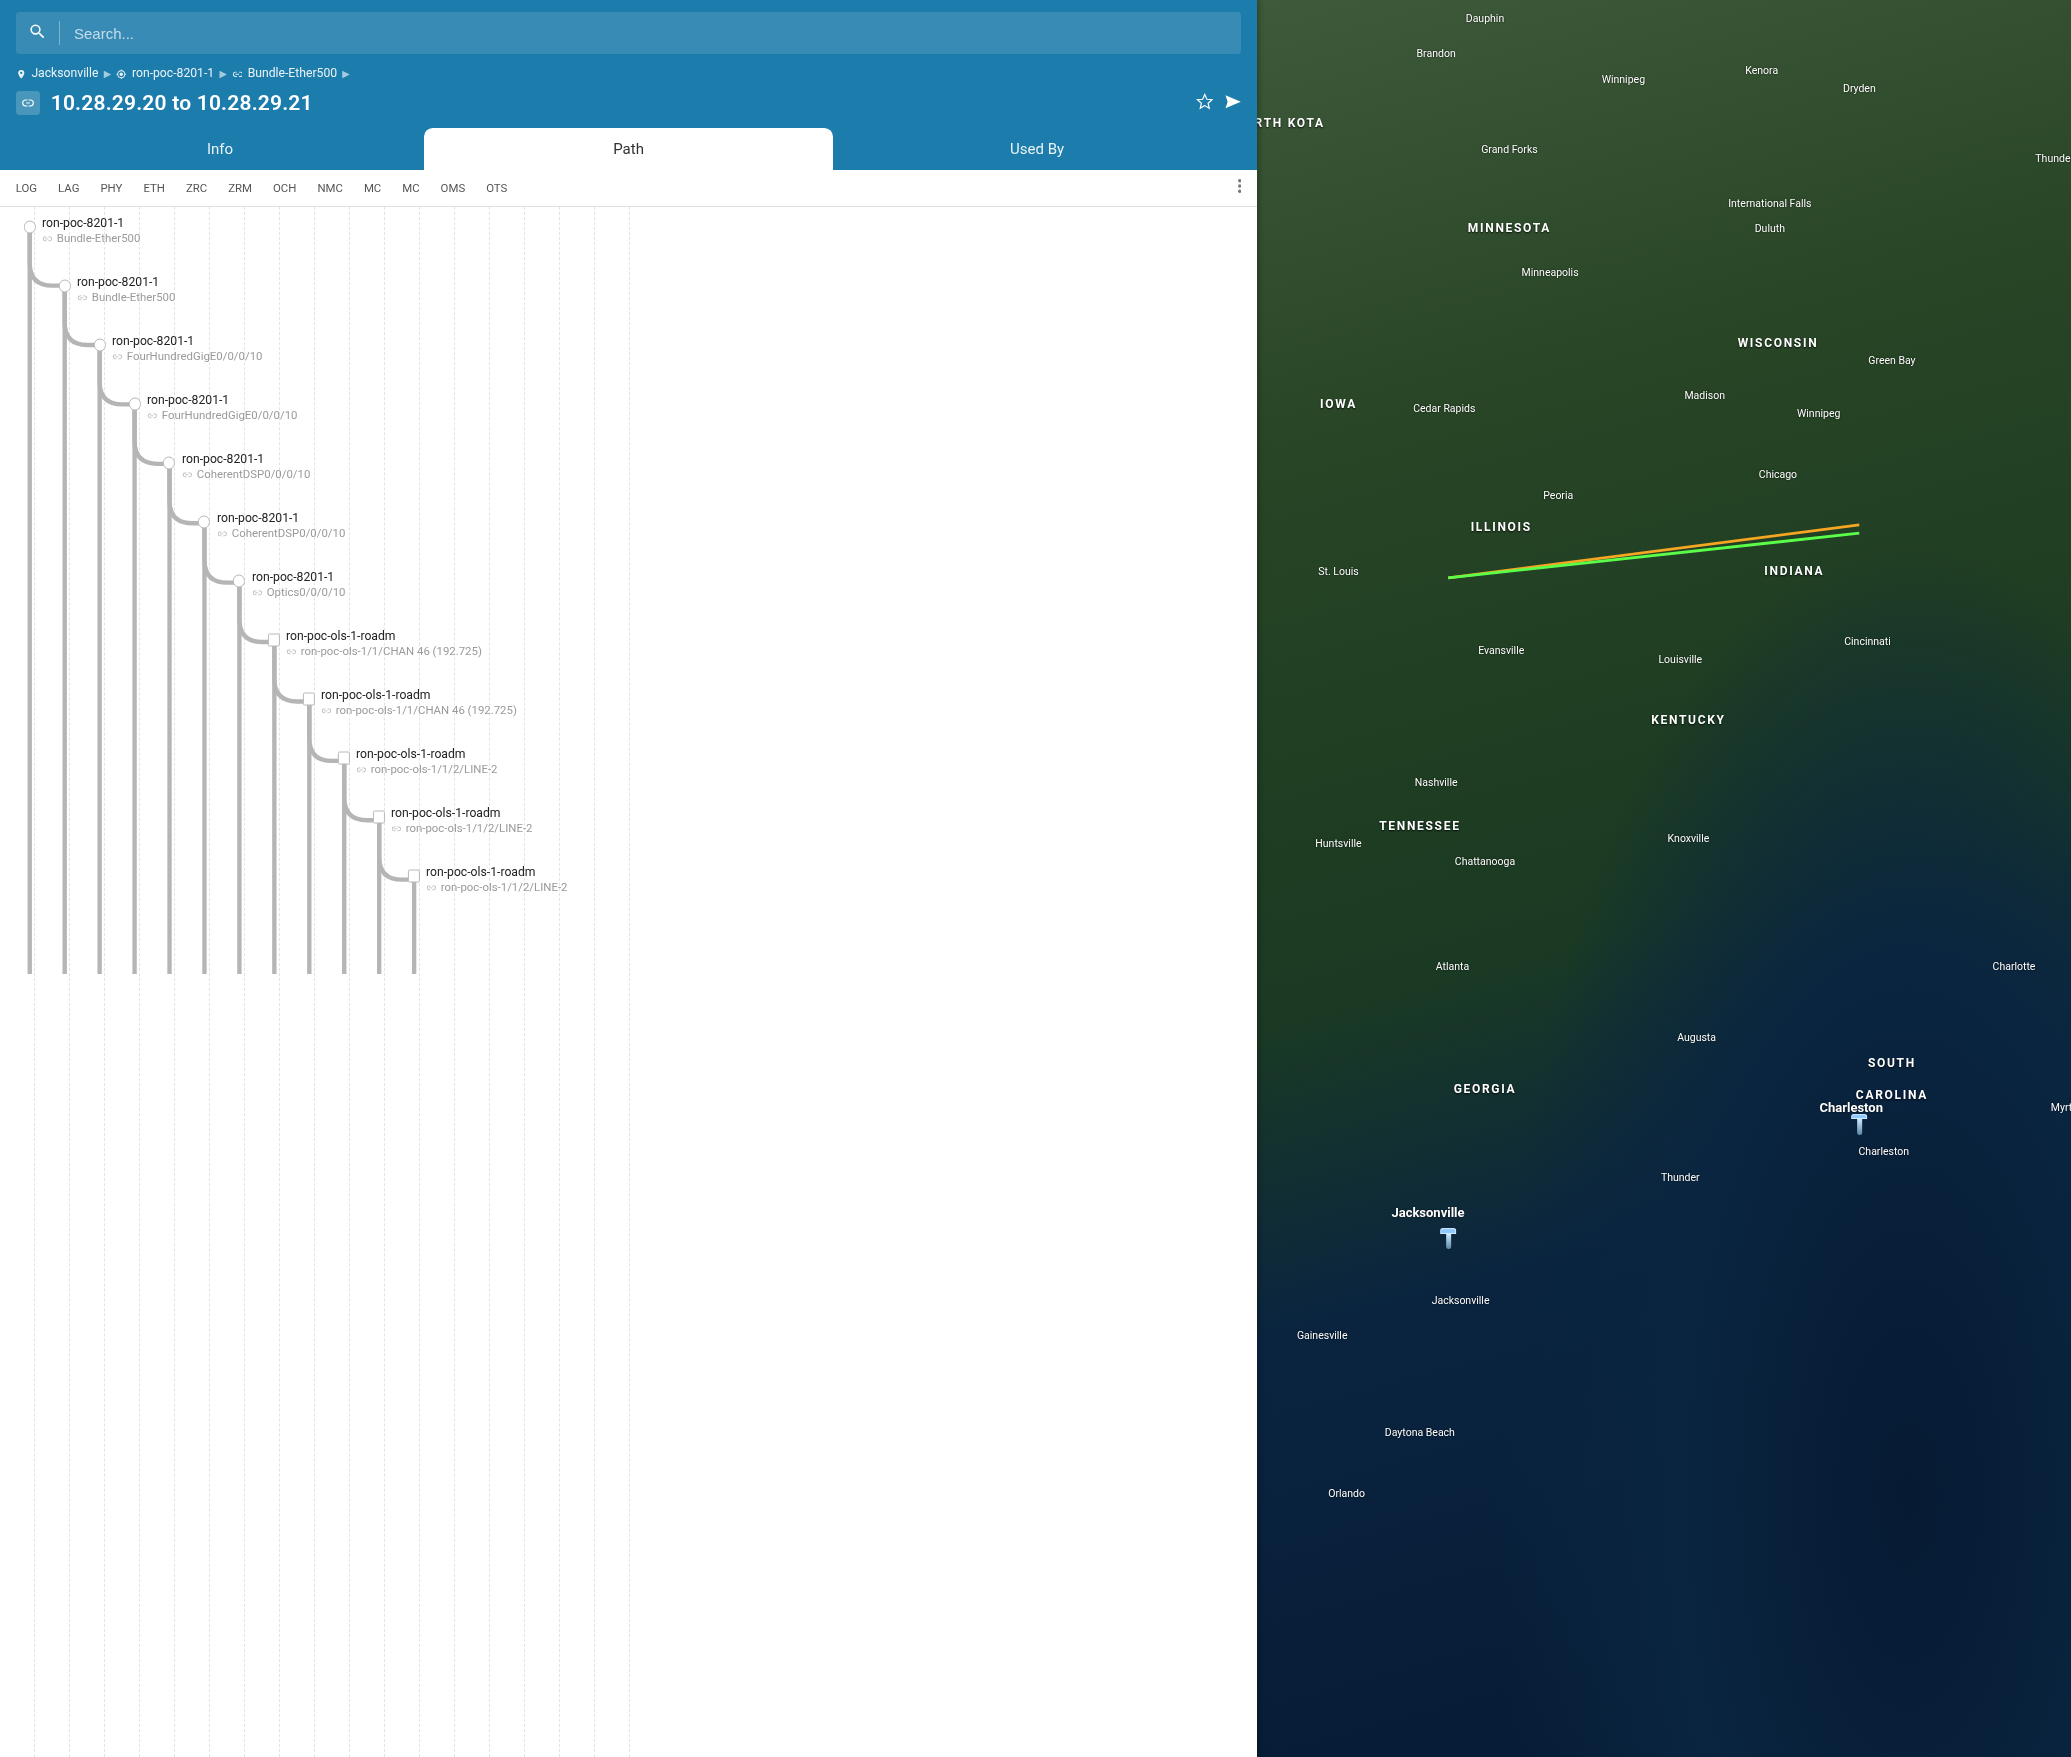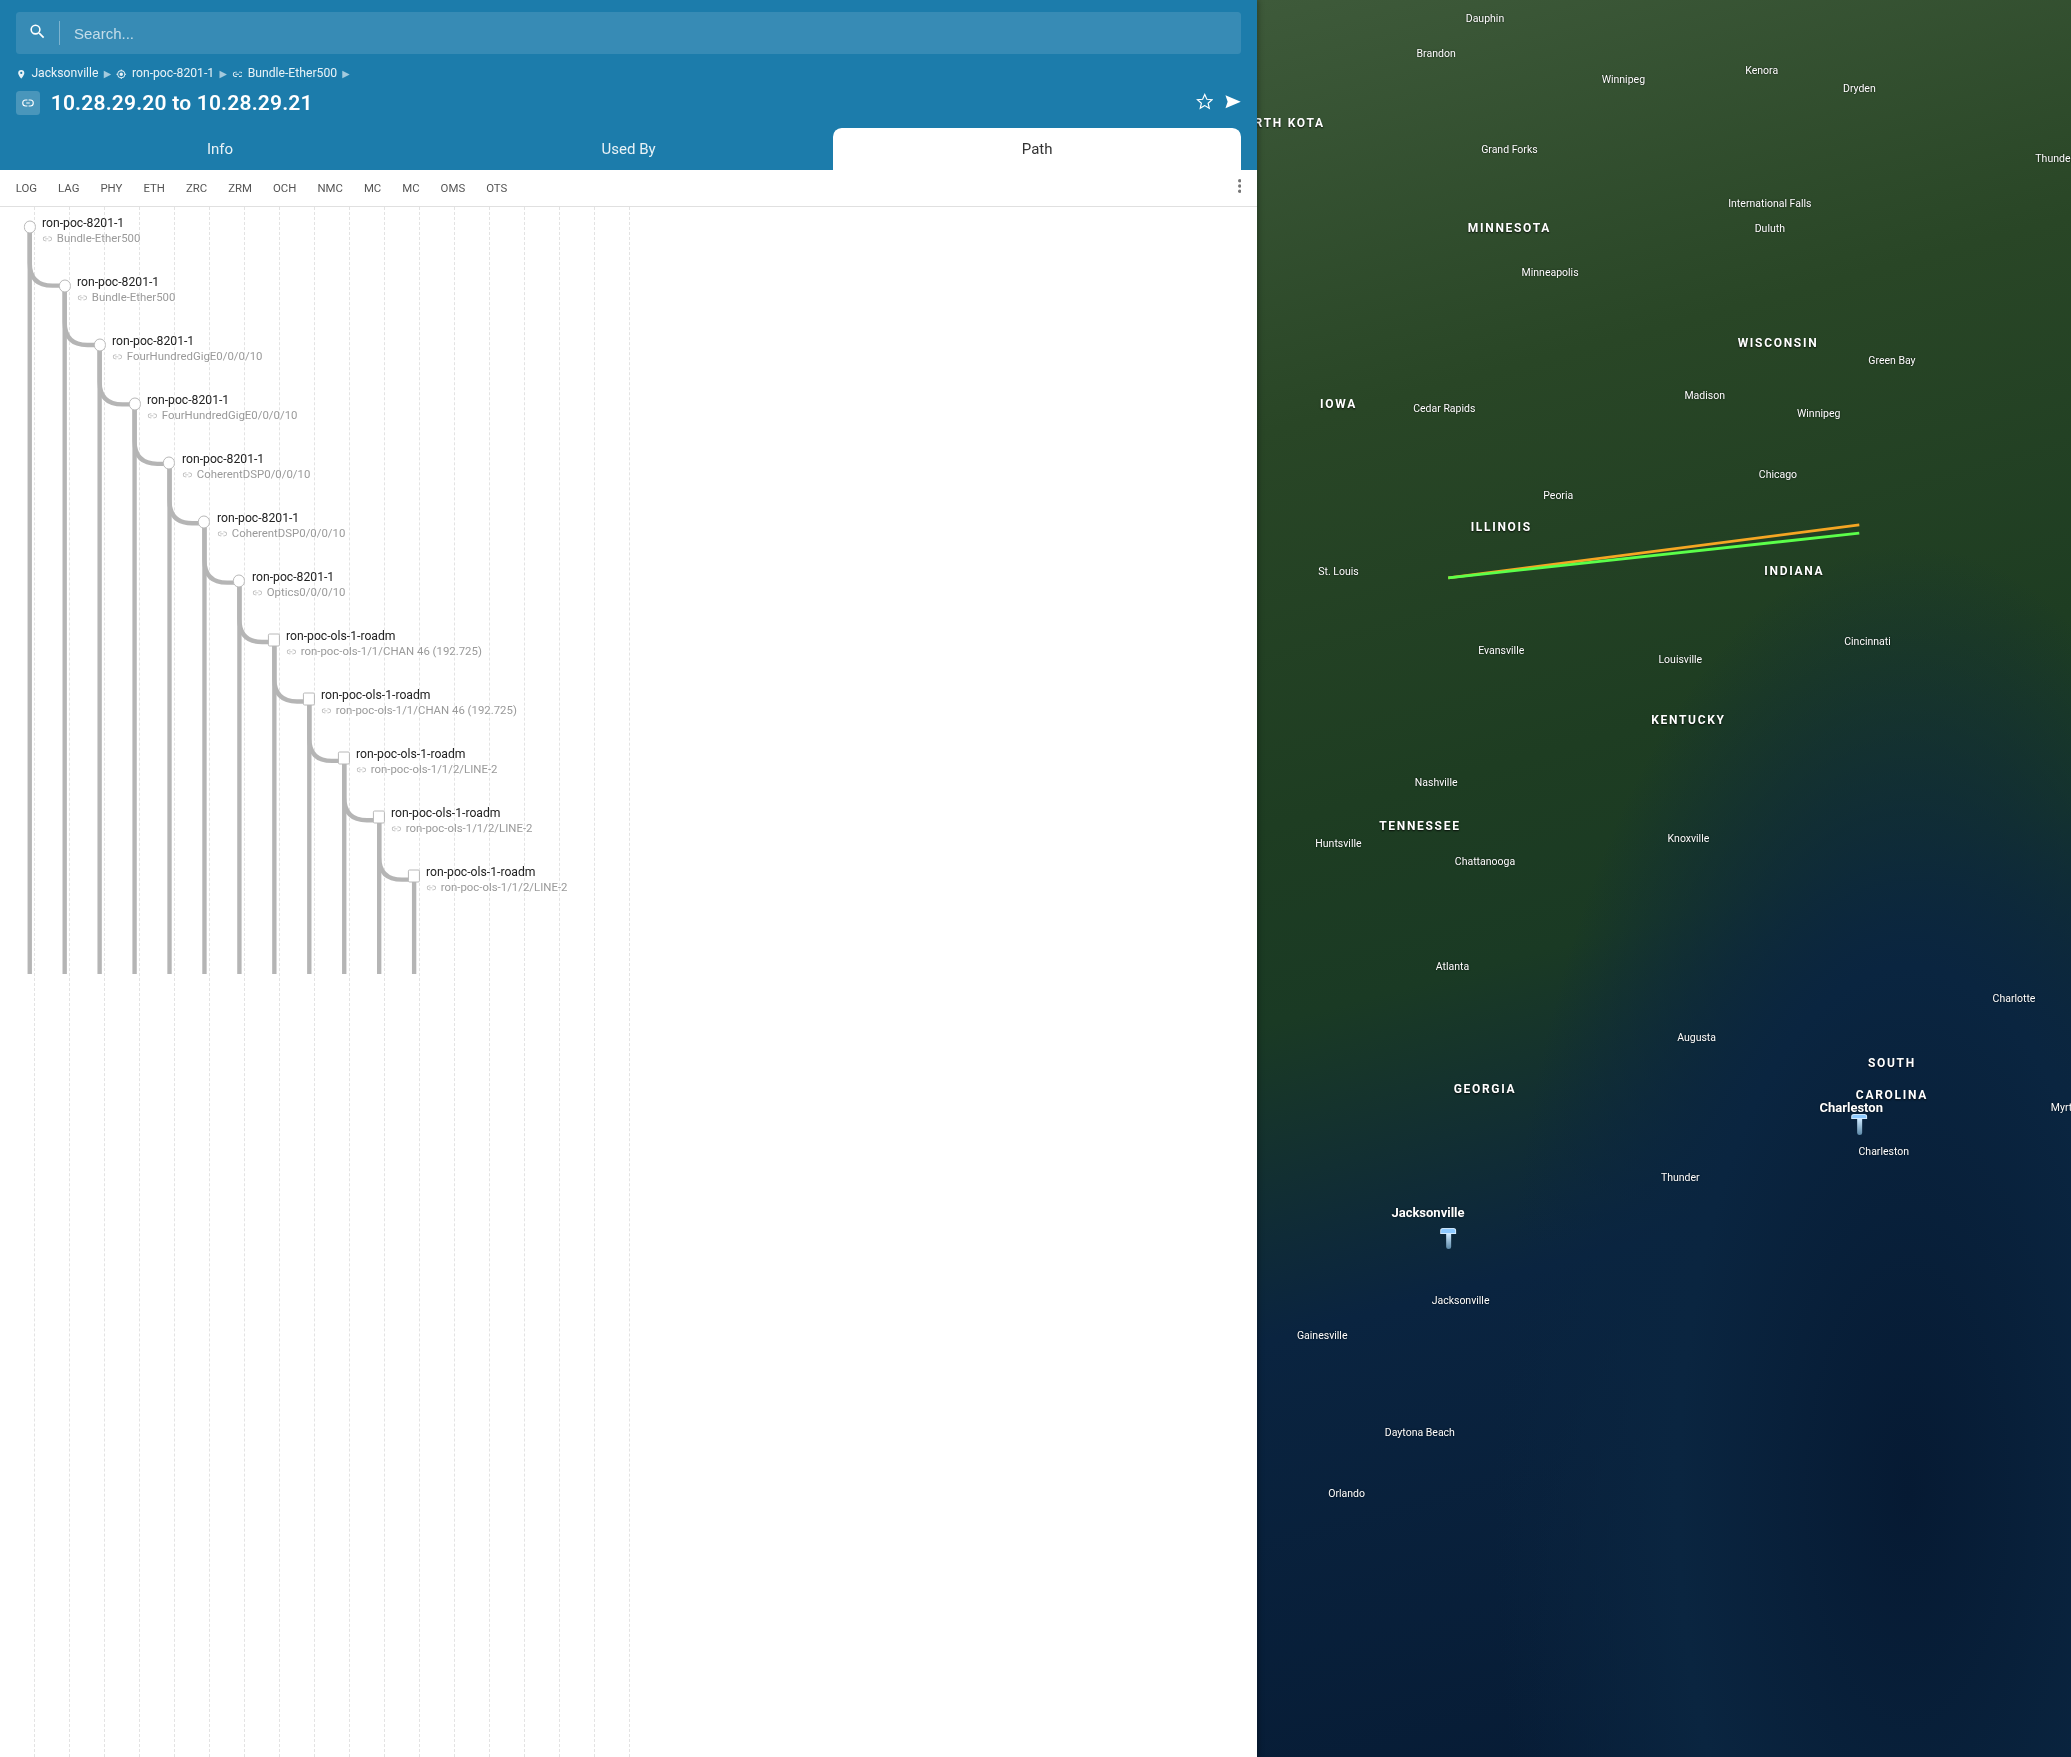--- a/index.html
+++ b/index.html
@@ -243,22 +243,22 @@
       </span>
       <span class="title-action">
         <svg viewBox="0 0 24 24">
             <path d="M2 21L23 12 2 3l3 9-3 9z"></path>
           </svg>
       </span>
     </div>
 
     <div class="main-tabs">
       <div class="main-tab">Info</div>
+      <div class="main-tab active">Path</div>
       <div class="main-tab">Used By</div>
-      <div class="main-tab active">Path</div>
     </div>
   </div>
 
   <div class="layer-strip" id="layer-strip">
 
     <span class="layer">LOG</span>
       <span class="layer">LAG</span>
       <span class="layer">PHY</span>
       <span class="layer">ETH</span>
       <span class="layer">ZRC</span>
@@ -550,21 +550,21 @@
     <div class="map-label " style="left: 30%; top: 37%;">Evansville</div>
     <div class="map-label " style="left: 52%; top: 37.5%;">Louisville</div>
     <div class="map-label " style="left: 75%; top: 36.5%;">Cincinnati</div>
     <div class="map-label state" style="left: 53%; top: 41%;">KENTUCKY</div>
     <div class="map-label " style="left: 22%; top: 44.5%;">Nashville</div>
     <div class="map-label state" style="left: 20%; top: 47%;">TENNESSEE</div>
     <div class="map-label " style="left: 53%; top: 47.7%;">Knoxville</div>
     <div class="map-label " style="left: 10%; top: 48%;">Huntsville</div>
     <div class="map-label " style="left: 28%; top: 49%;">Chattanooga</div>
     <div class="map-label " style="left: 24%; top: 55%;">Atlanta</div>
-    <div class="map-label " style="left: 93%; top: 55%; margin-top: 32px;">Charlotte</div>
+    <div class="map-label " style="left: 93%; top: 55%;">Charlotte</div>
     <div class="map-label " style="left: 54%; top: 59%;">Augusta</div>
     <div class="map-label state" style="left: 78%; top: 60.5%;">SOUTH</div>
     <div class="map-label state" style="left: 78%; top: 62.3%;">CAROLINA</div>
     <div class="map-label " style="left: 99%; top: 63%;">Myrtl</div>
     <div class="map-label state" style="left: 28%; top: 62%;">GEORGIA</div>
     <div class="map-label city-b" style="left: 73%; top: 63%;">Charleston</div>
     <div class="map-label " style="left: 77%; top: 65.5%;">Charleston</div>
     <div class="map-label " style="left: 52%; top: 67%;">Thunder</div>
     <div class="map-label city-b" style="left: 21%; top: 69%;">Jacksonville</div>
     <div class="map-label " style="left: 25%; top: 74%;">Jacksonville</div>

